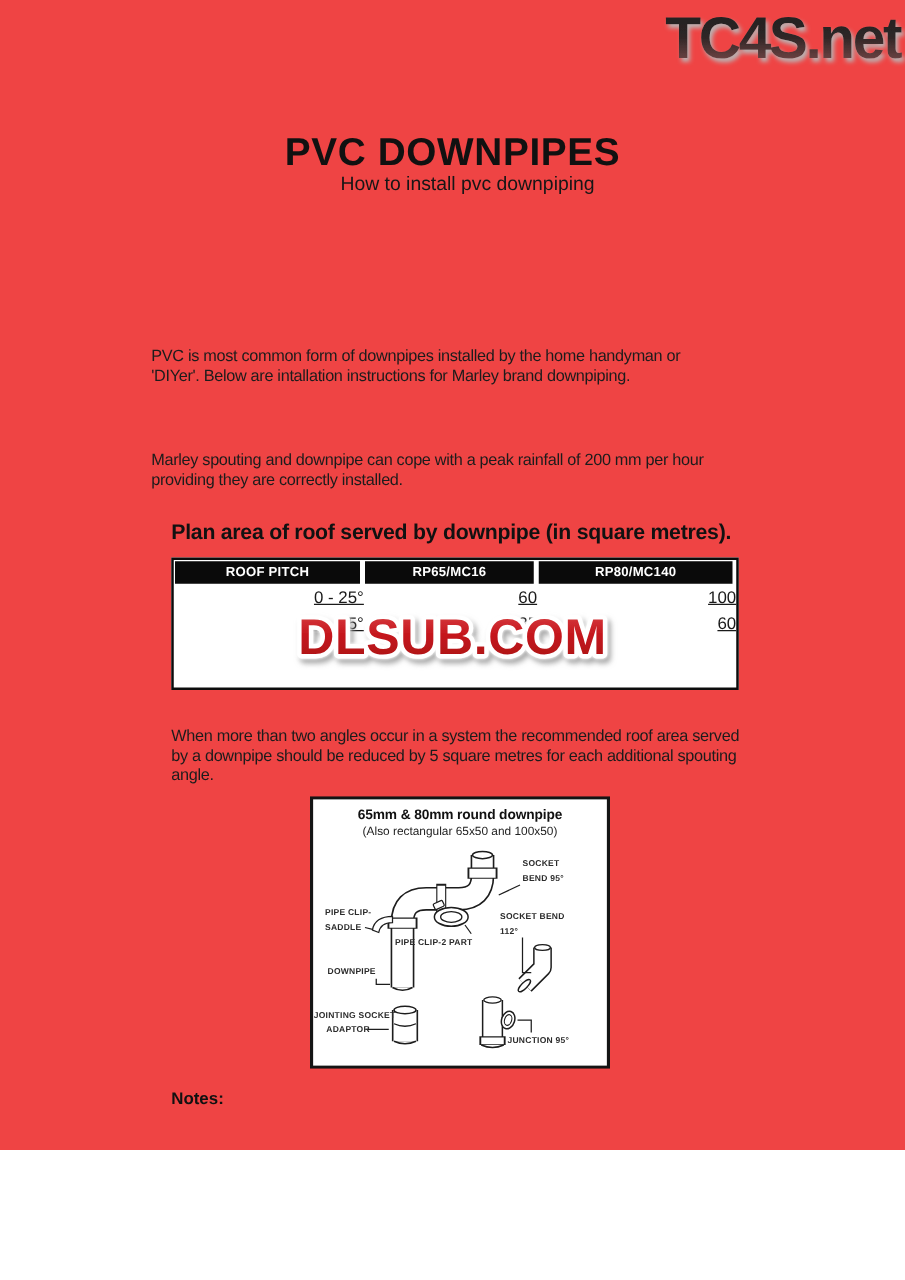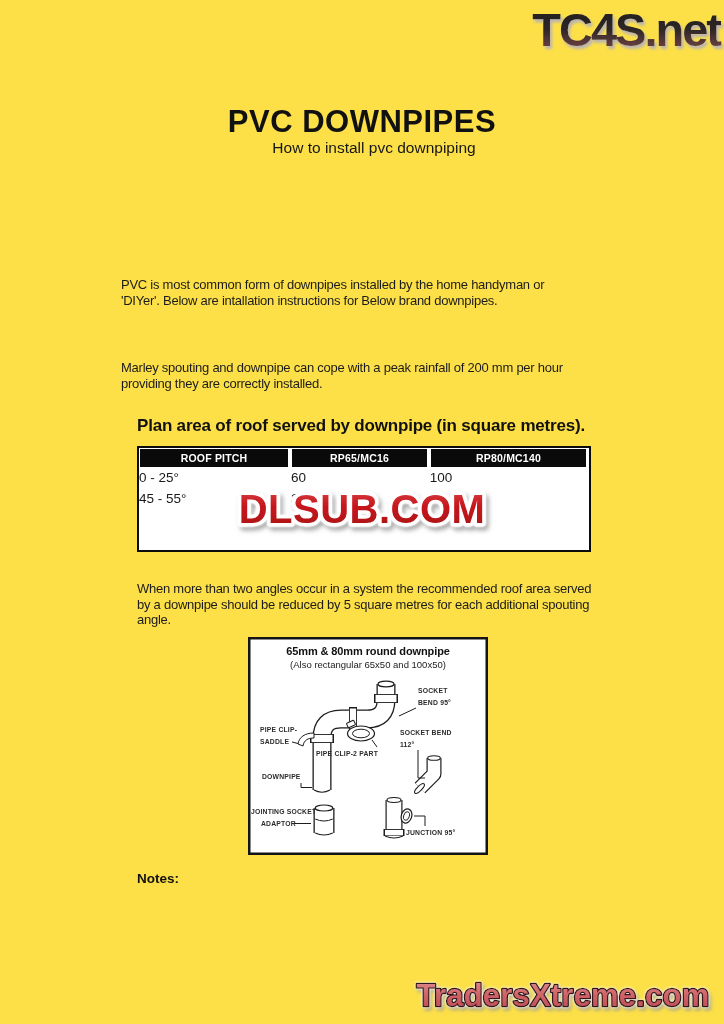--- a/index.html
+++ b/index.html
@@ -1,16 +1,16 @@
 <!DOCTYPE html>
 <html><head>
 <meta charset="utf-8">
 <style>
   html,body{margin:0;padding:0;background:#ffffff;}
-  .page{position:relative;width:724px;height:1024px;background:#fde047;overflow:hidden;
+  .page{position:relative;width:724px;height:920px;background:#ef4444;overflow:hidden;
         font-family:"Liberation Sans",sans-serif;color:#1f1f1f;}
   .abs{position:absolute;}
 
   
   .doc-title{left:0;top:104px;width:724px;text-align:center;font-size:31px;font-weight:bold;
              letter-spacing:.5px;color:#111;}
   .doc-subtitle{left:0;top:139px;width:724px;text-align:center;font-size:15.5px;color:#161616;padding-left:12px;}
 
   
   .para{left:121px;width:470px;font-size:13px;line-height:15.6px;letter-spacing:-.25px;
@@ -19,21 +19,21 @@
   .table-heading{left:137px;top:416px;font-size:17px;font-weight:bold;letter-spacing:-.2px;color:#111;}
 
   
   .roof-table{left:137px;top:446px;width:454px;height:106px;border:2.5px solid #0c0c0c;
               box-sizing:border-box;background:#fff;}
   .thead{display:flex;gap:4px;padding:1px 3px 0 1px;}
   .th{background:#0a0a0a;color:#ffffff;font-size:10.5px;font-weight:bold;letter-spacing:.2px;
       height:18px;line-height:18px;text-align:center;}
   .c0{width:33.8%;} .c1{width:30.8%;} .c2{width:35.4%;}
   .trow{display:flex;height:21px;line-height:21px;font-size:13.5px;color:#1a1a1a;}
-  .td{text-align:left;}
+  .td{text-align:right;text-decoration:underline;}
 
   .closing{left:137px;top:581px;}
 
   .notes-label{left:137px;top:871px;font-size:13.5px;font-weight:bold;color:#111;}
 
   .diagram-box{left:248px;top:637px;}
   .wm-top{left:492px;top:2px;}
   .wm-center{left:208px;top:478px;}
   .wm-bottom{left:406px;top:972px;}
   svg text{font-family:"Liberation Sans",sans-serif;}
@@ -59,21 +59,21 @@
       </filter>
     </defs>
     <text x="228" y="44" text-anchor="end" font-size="47" font-weight="bold" letter-spacing="-2" fill="url(#gradDark)" filter="url(#shGray)">TC4S.net</text>
   </svg>
 
   <div class="abs doc-title">PVC DOWNPIPES</div>
   <div class="abs doc-subtitle">How to install pvc downpiping</div>
 
   <div class="abs para p1">
     <div>PVC is most common form of downpipes installed by the home handyman or</div>
-    <div>'DIYer'. Below are intallation instructions for Below brand downpipes.</div>
+    <div>'DIYer'. Below are intallation instructions for Marley brand downpiping.</div>
   </div>
   <div class="abs para p3">
     <div>Marley spouting and downpipe can cope with a peak rainfall of 200 mm per hour</div>
     <div>providing they are correctly installed.</div>
   </div>
 
   <div class="abs table-heading">Plan area of roof served by downpipe (in square metres).</div>
 
   <div class="abs roof-table">
     <div class="thead">

